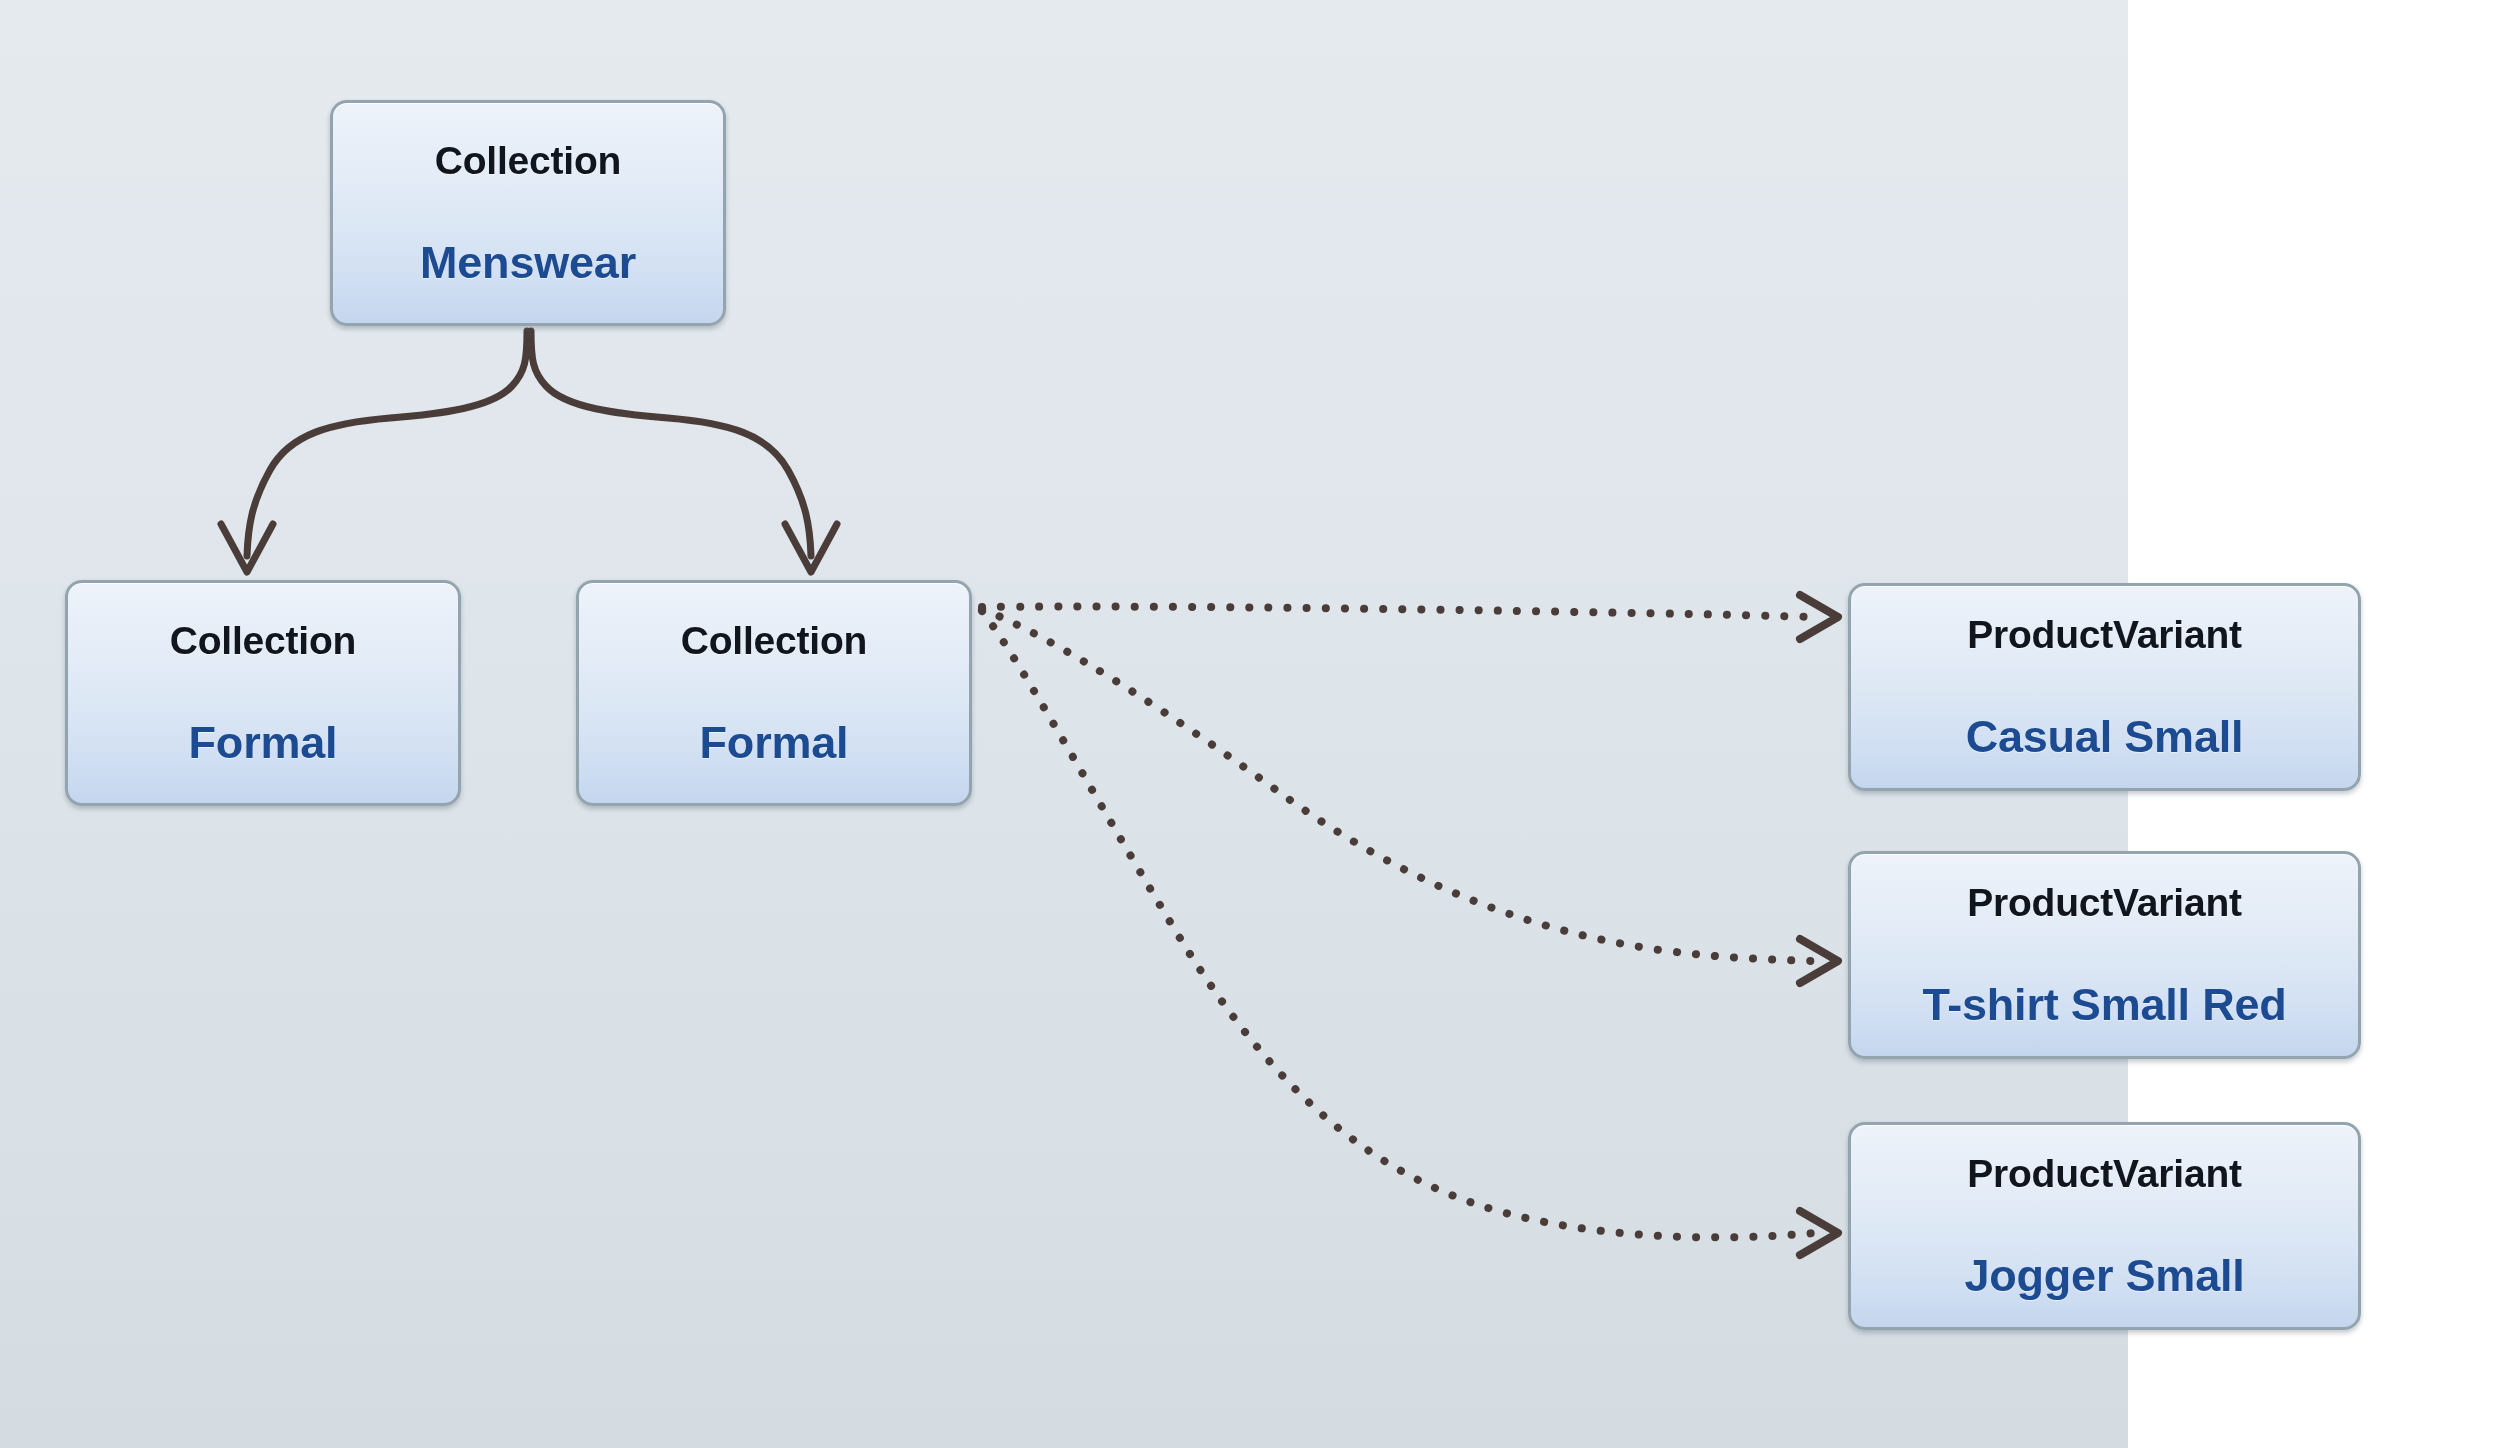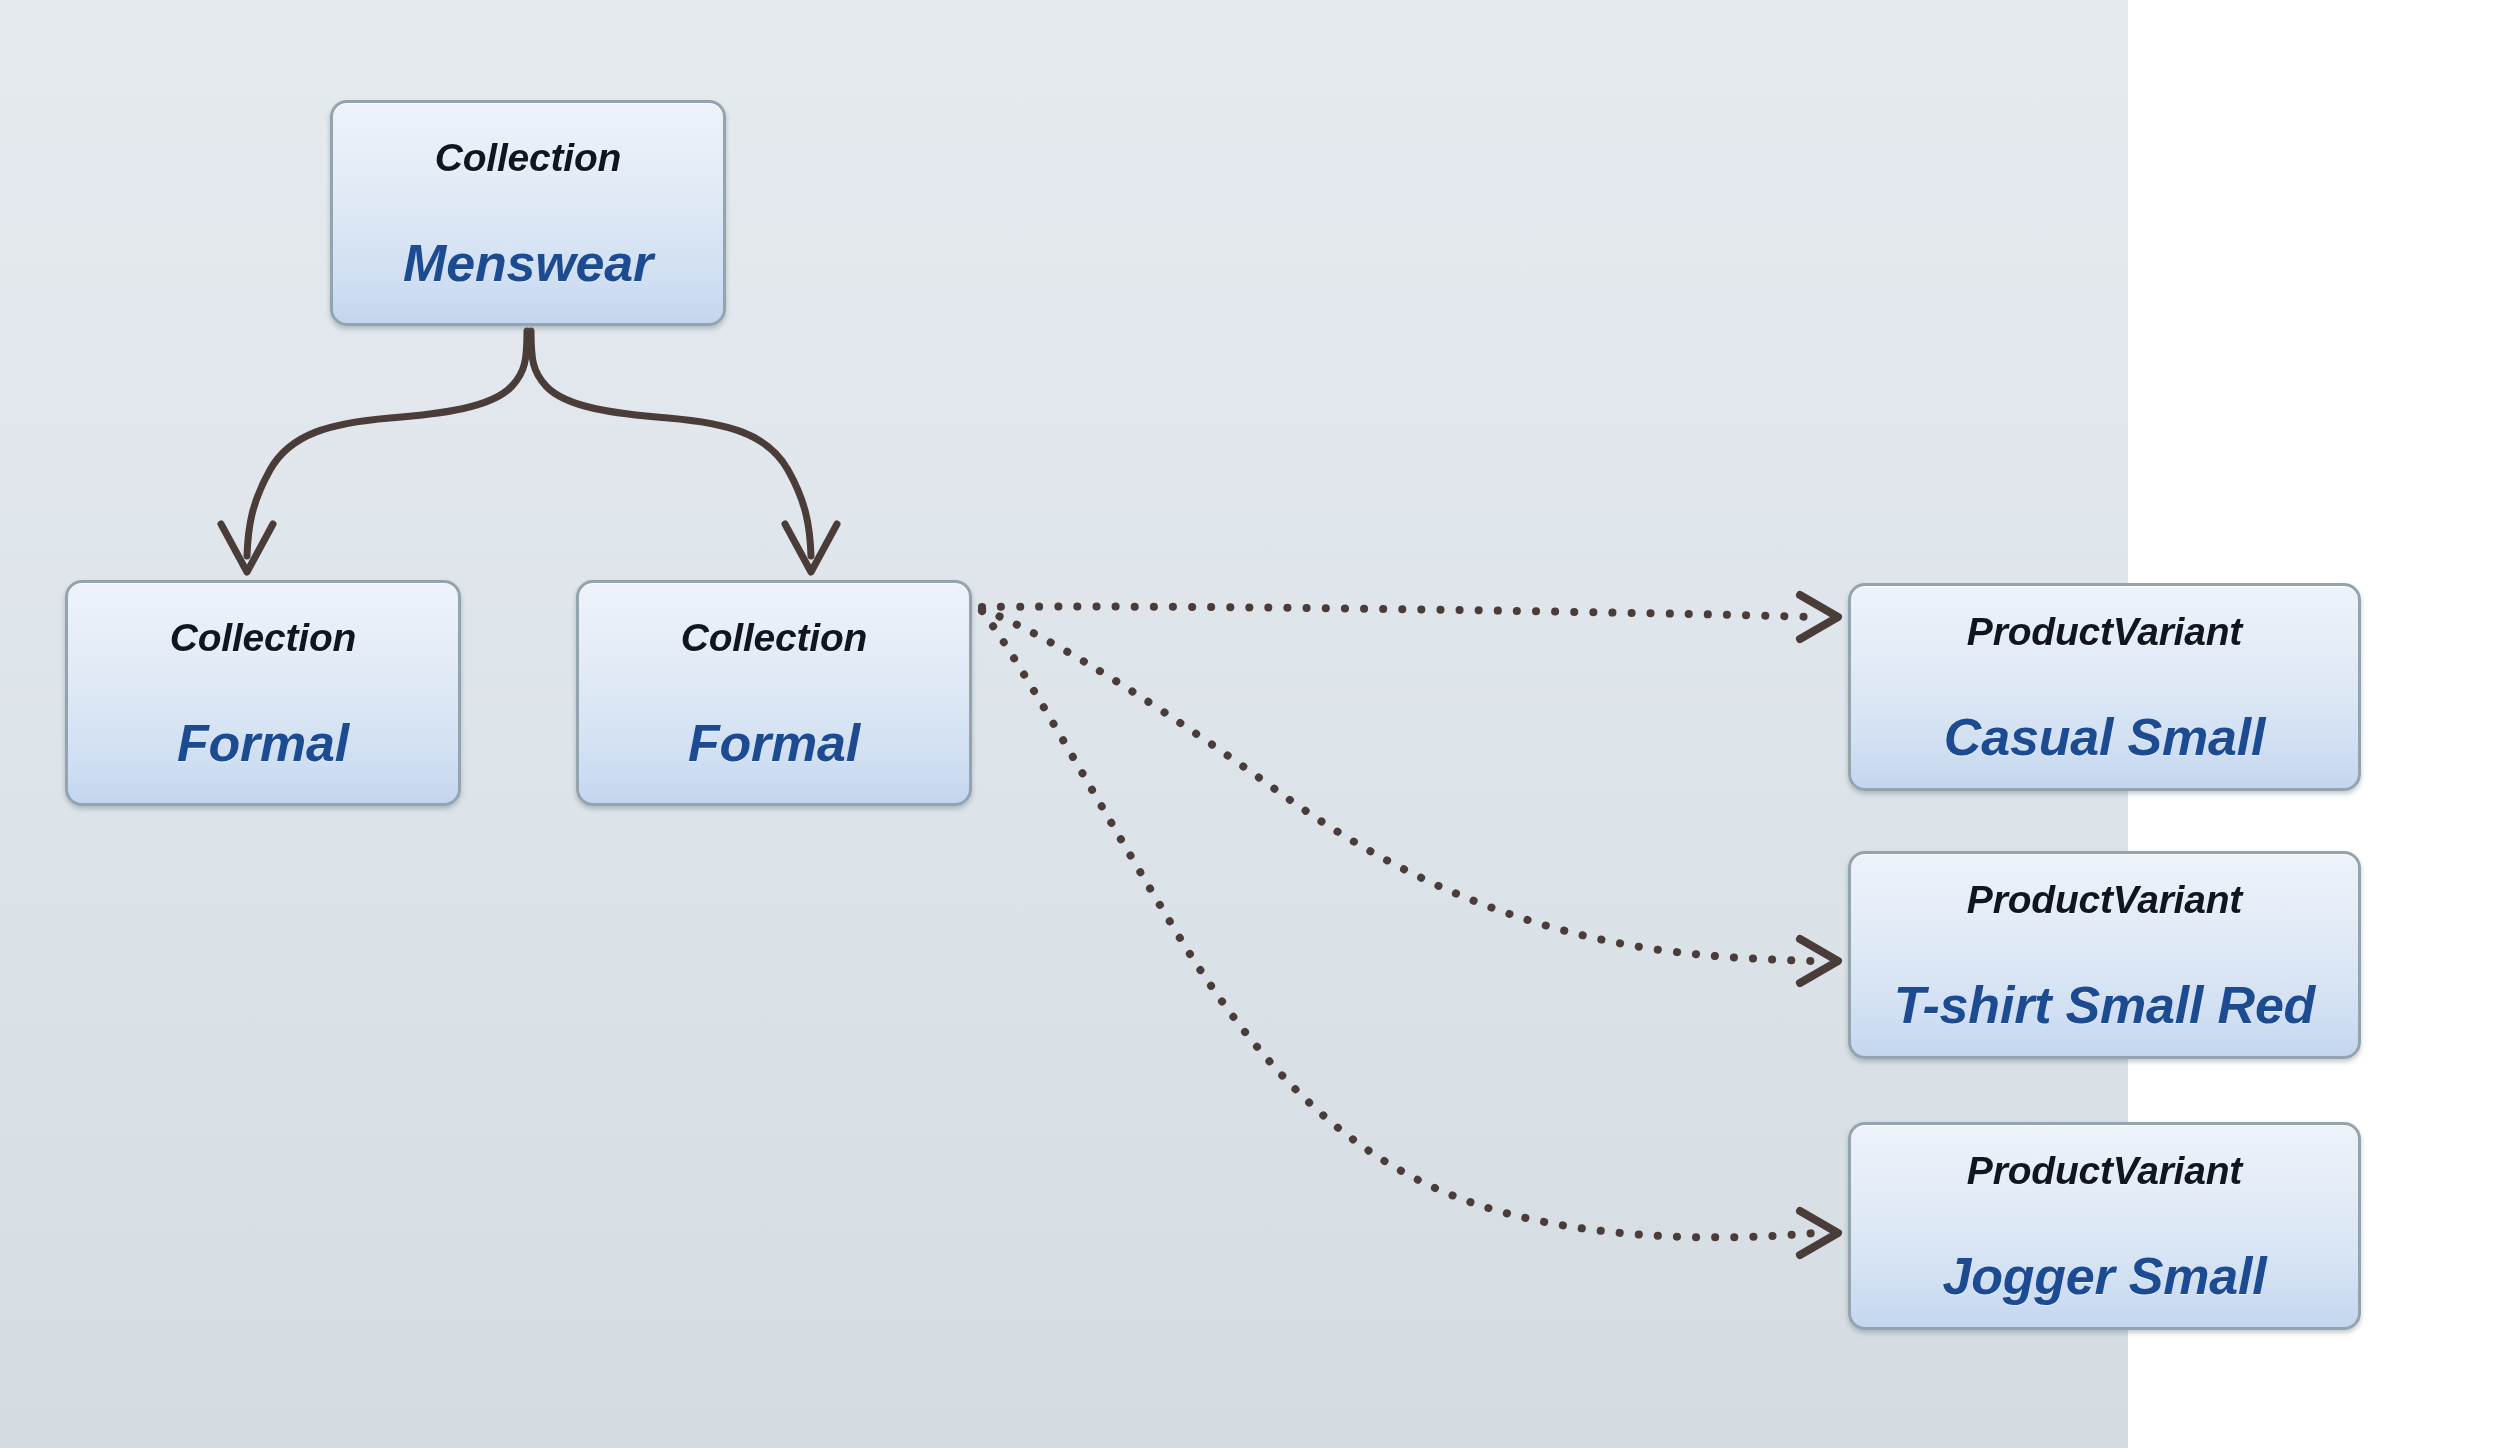--- a/index.html
+++ b/index.html
@@ -17,21 +17,20 @@
   #canvas {
     position: relative;
     width: 2128px;
     height: 1448px;
     background: linear-gradient(180deg,
         #e4eaee 0%,
         #e1e7ec 28%,
         #dde4e9 55%,
         #d8dfe5 80%,
         #d4dce2 100%);
-    font-style: italic;
   }
 
   
   #edges {
     position: absolute;
     left: 0;
     top: 0;
     width: 2500px;
     height: 1448px;
     pointer-events: none;
@@ -64,21 +63,21 @@
     font-size: 39px;
     line-height: 1;
     letter-spacing: -0.2px;
     text-shadow: 0 1px 0 rgba(255, 255, 255, 0.6);
     white-space: nowrap;
   }
 
   .node-name {
     color: #1c4b92;
     font-weight: bold;
-    font-size: 52px;
+    font-size: 45px;
     line-height: 1;
     letter-spacing: -0.2px;
     text-shadow: 0 1px 0 rgba(255, 255, 255, 0.55);
     white-space: nowrap;
   }
 
   .node-type { margin-bottom: 0; }
   .gap { height: 60px; flex: 0 0 auto; }
 </style>
 </head>

